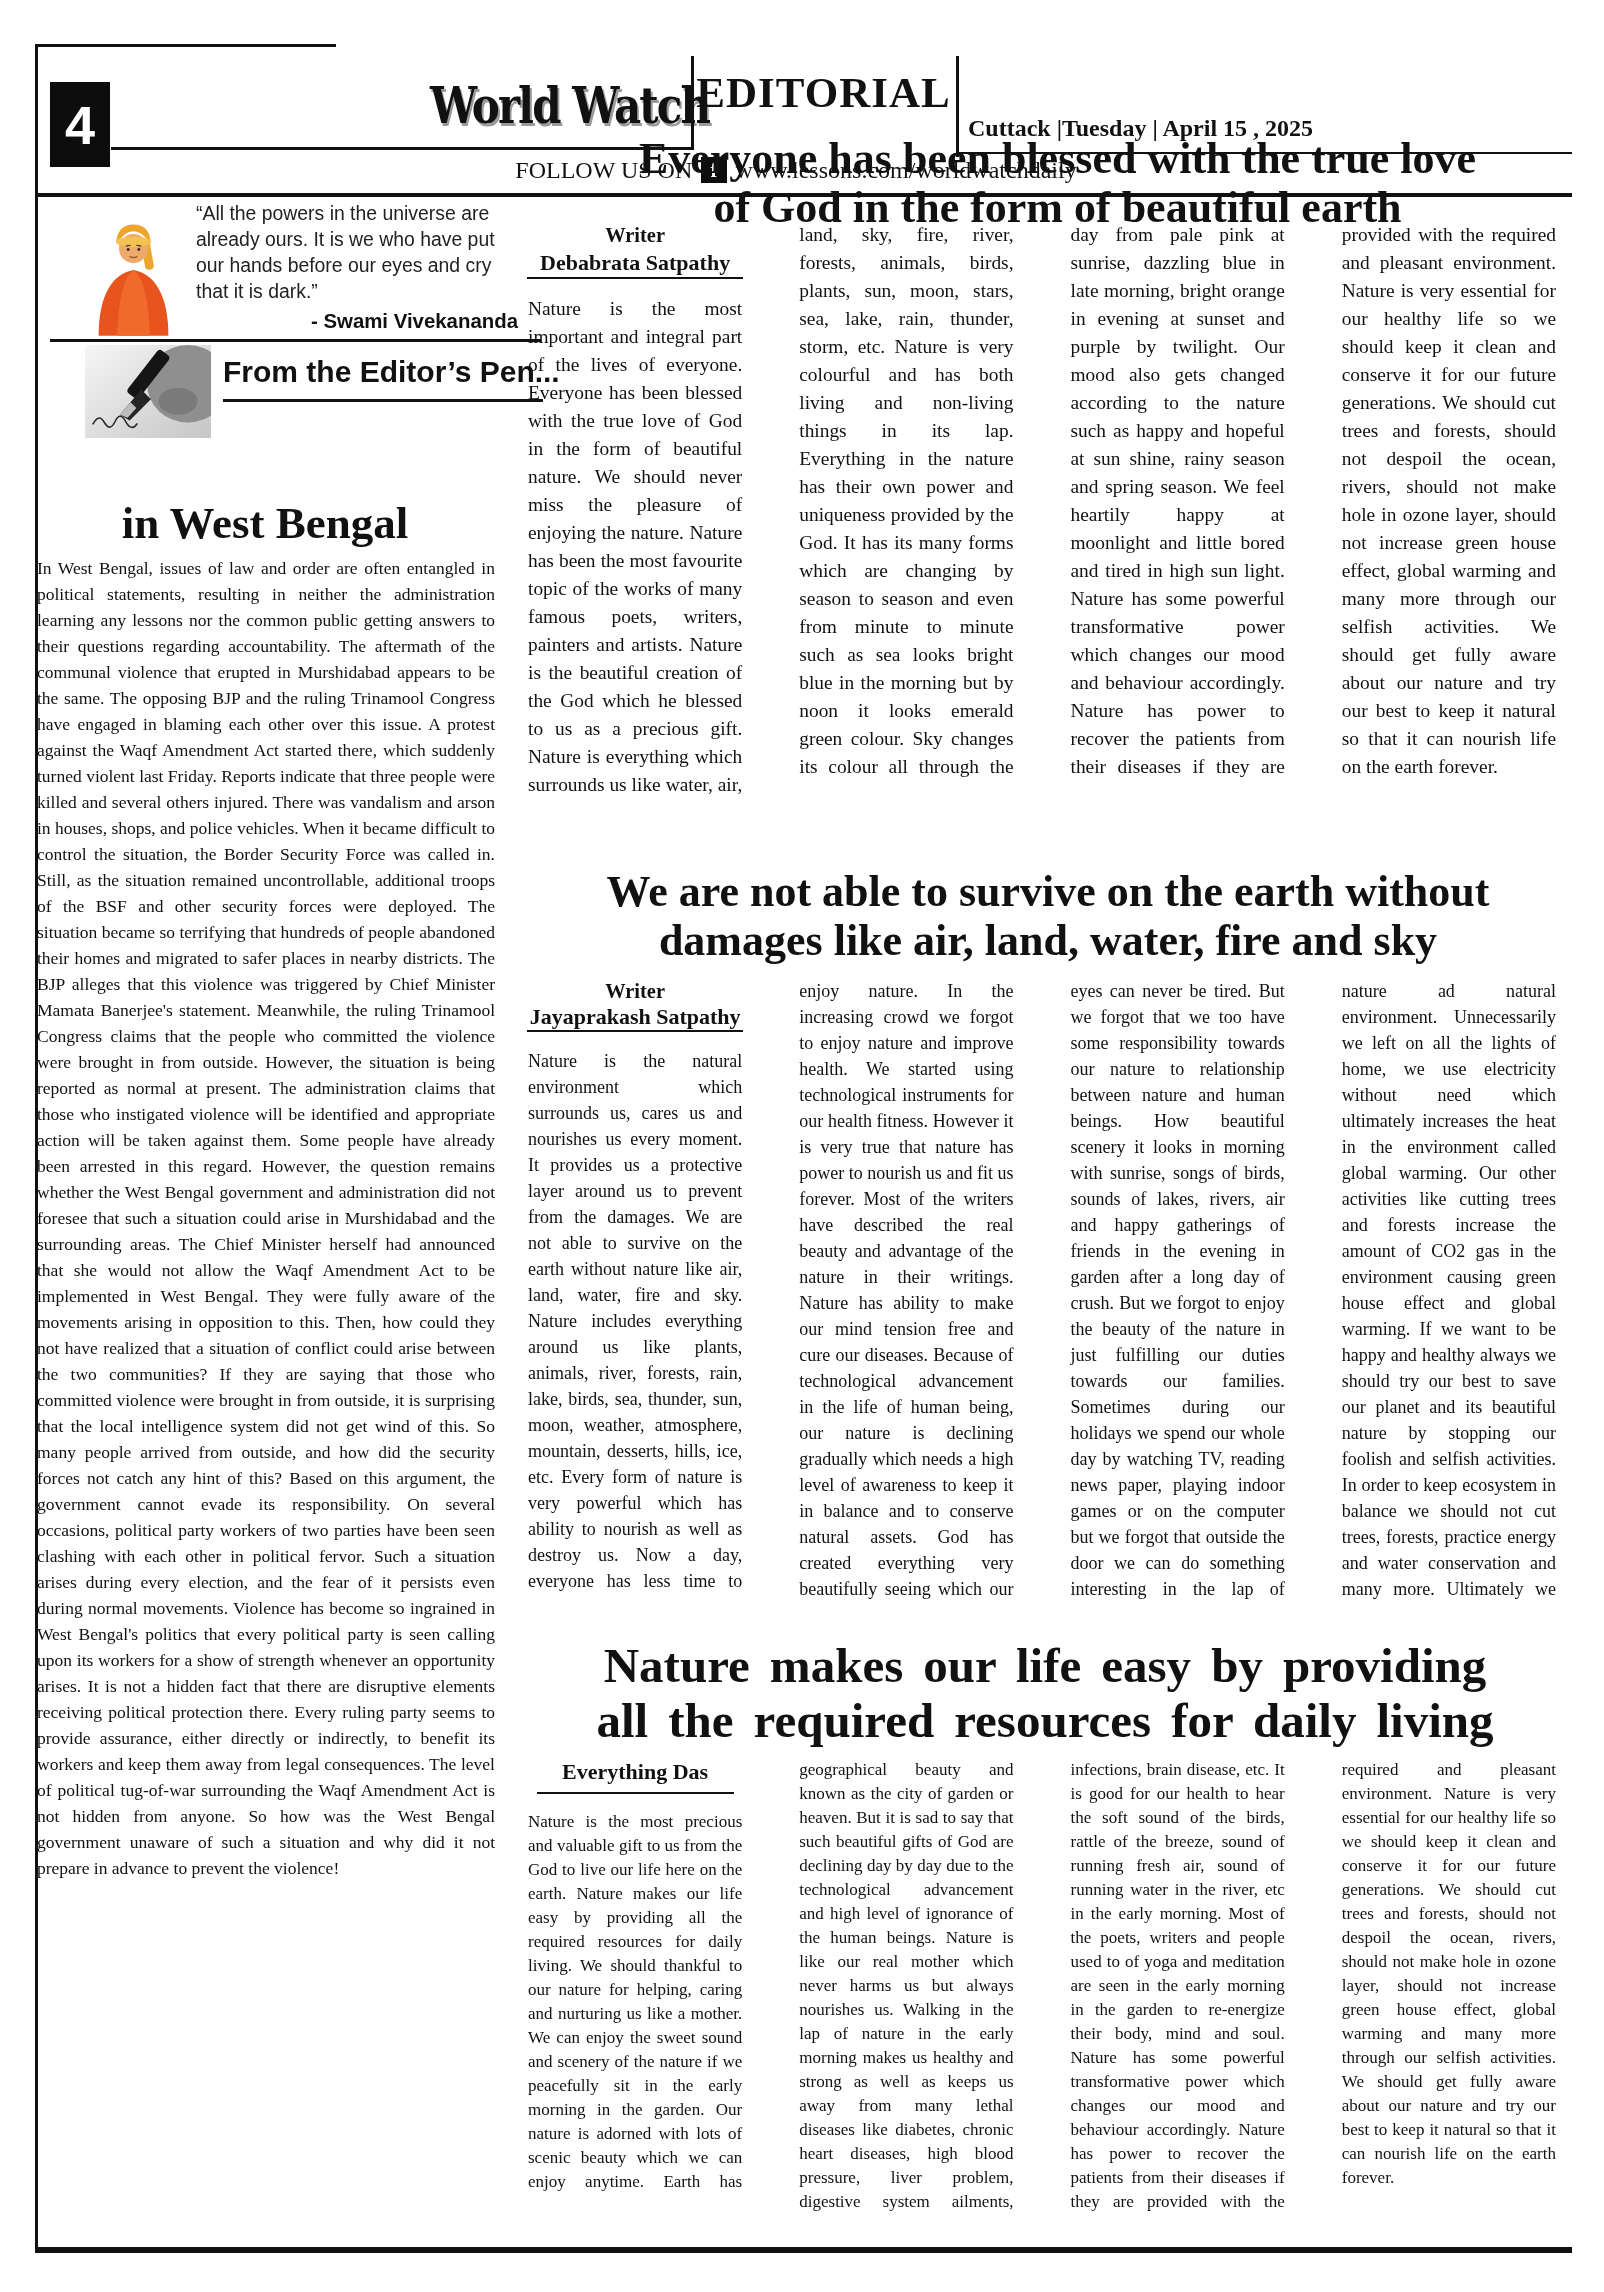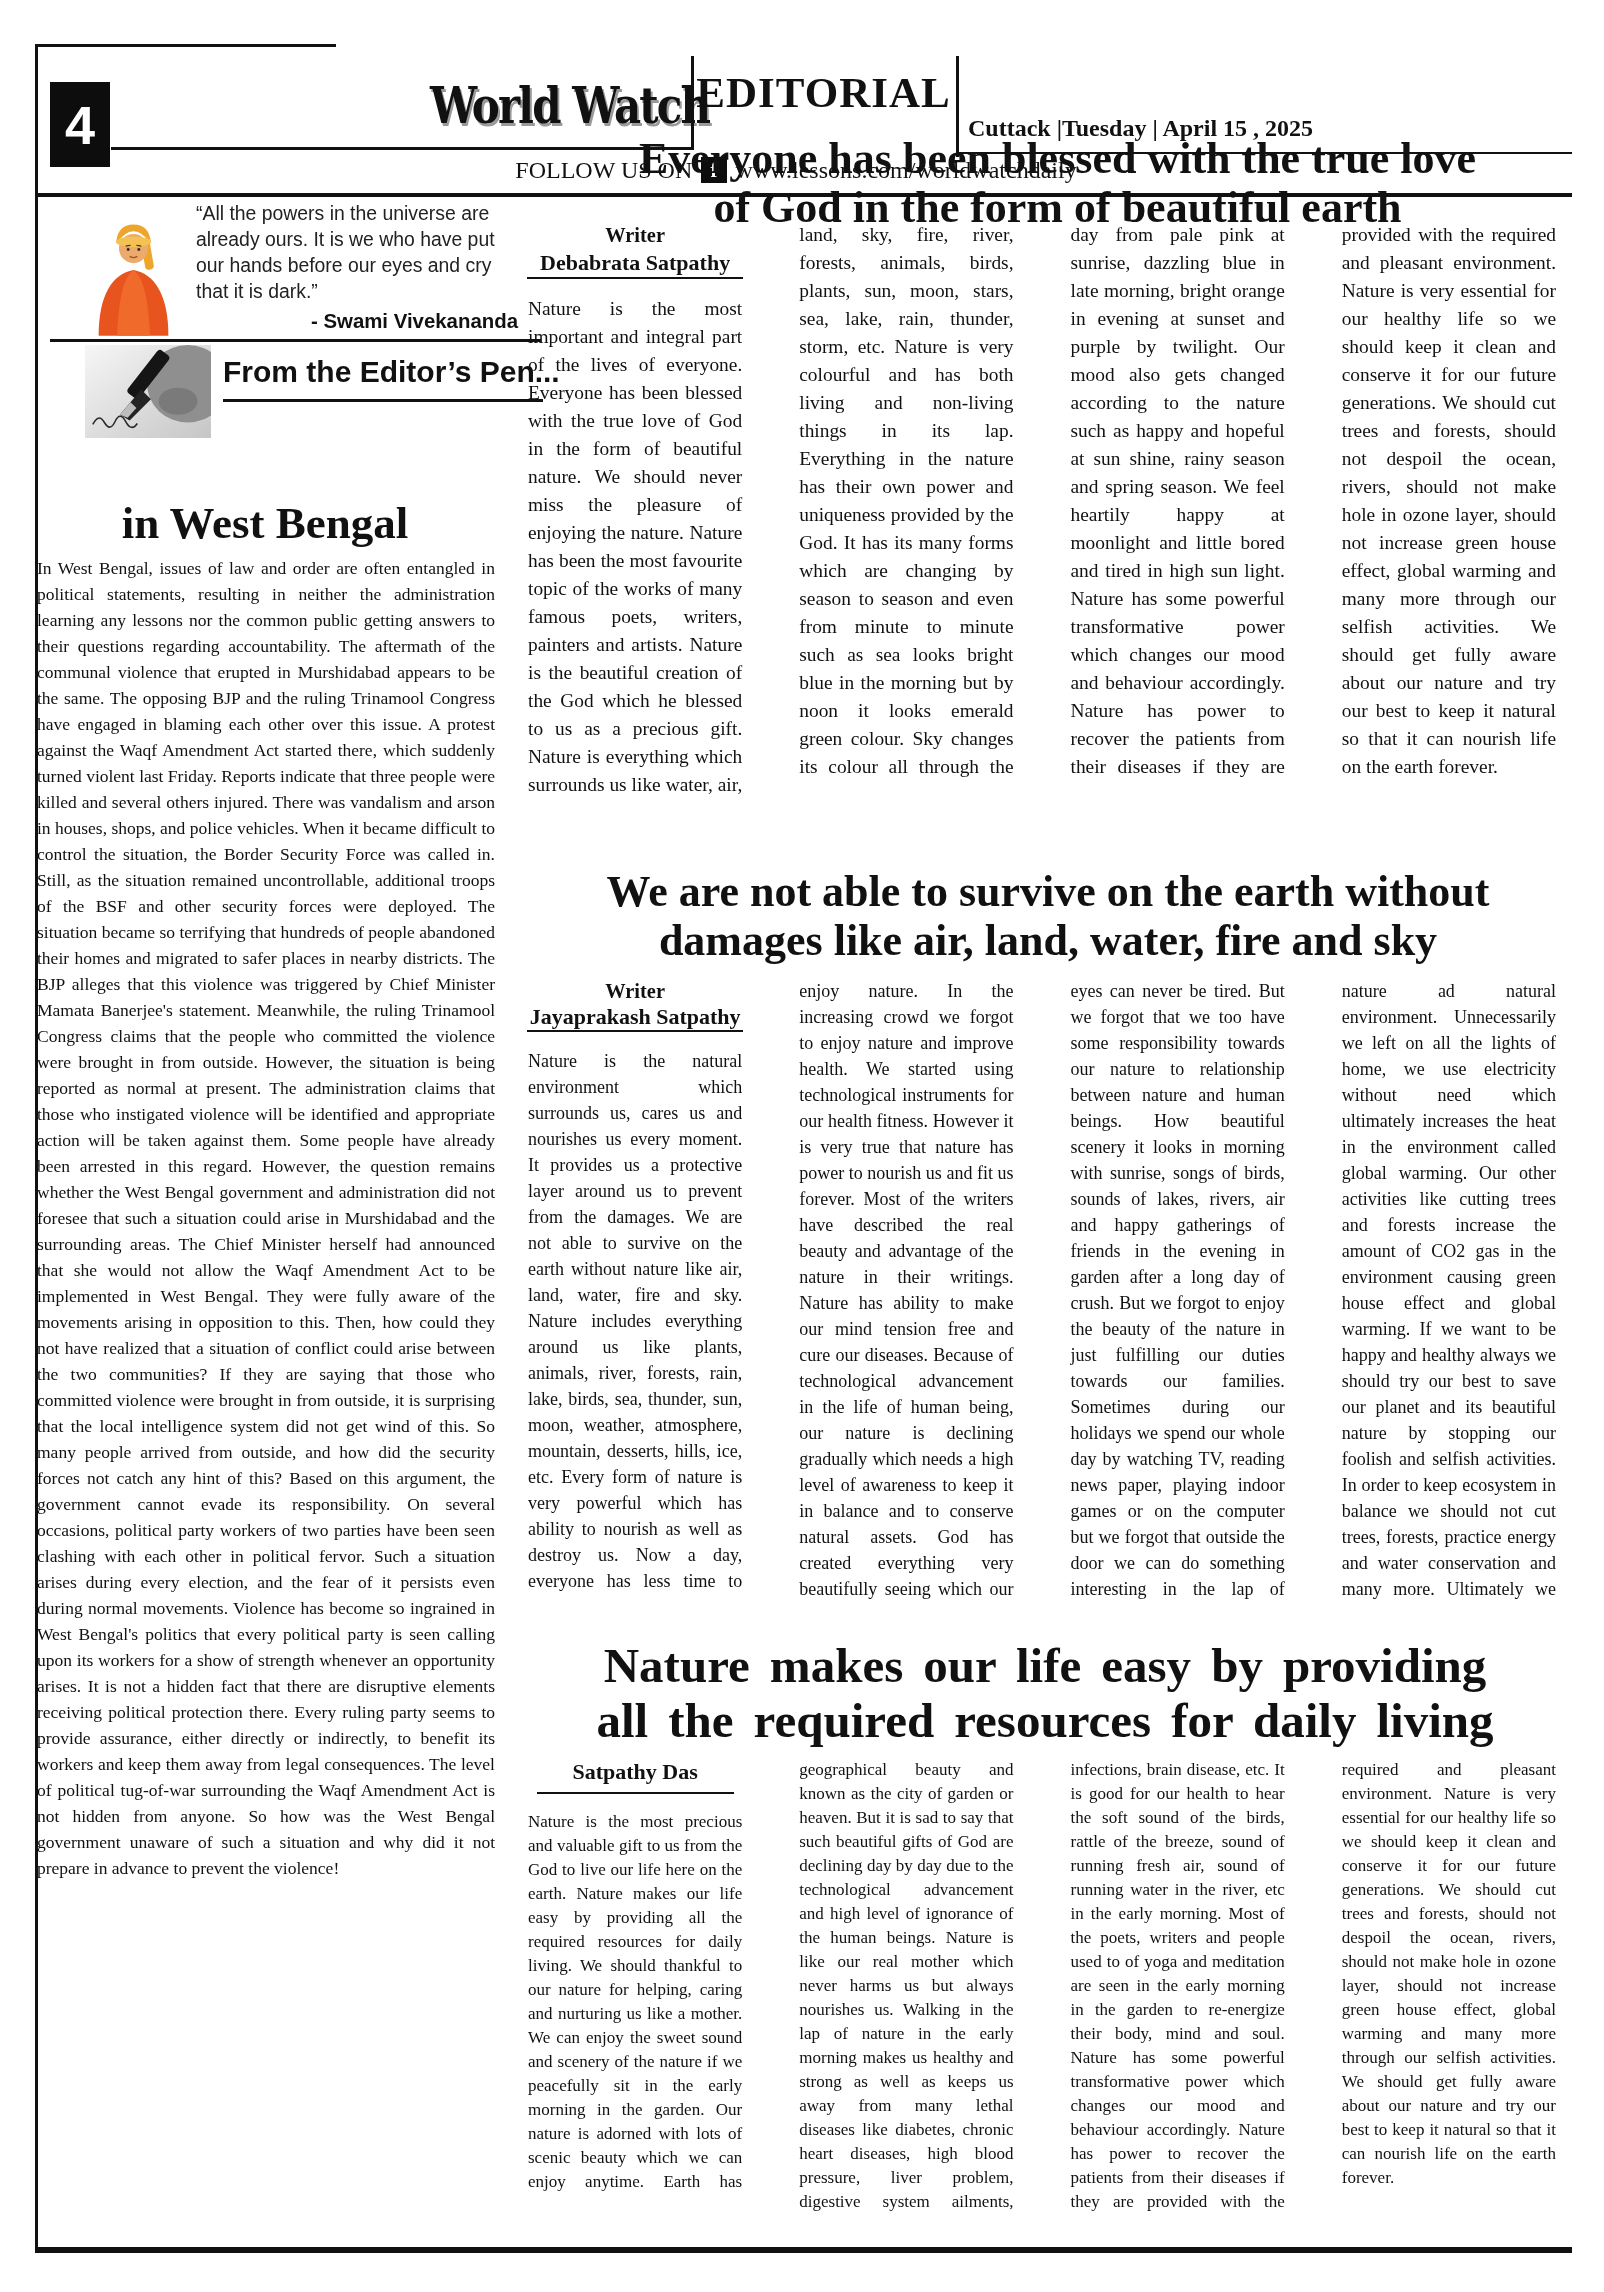--- a/index.html
+++ b/index.html
@@ -151,18 +151,18 @@
       <div class="writer-name">Jayaprakash Satpathy</div>
     </div>
     <p>Nature is the natural environment which surrounds us, cares us and nourishes us every moment. It provides us a protective layer around us to prevent from the damages. We are not able to survive on the earth without nature like air, land, water, fire and sky. Nature includes everything around us like plants, animals, river, forests, rain, lake, birds, sea, thunder, sun, moon, weather, atmosphere, mountain, desserts, hills, ice, etc. Every form of nature is very powerful which has ability to nourish as well as destroy us. Now a day, everyone has less time to enjoy nature. In the increasing crowd we forgot to enjoy nature and improve health. We started using technological instruments for our health fitness. However it is very true that nature has power to nourish us and fit us forever. Most of the writers have described the real beauty and advantage of the nature in their writings. Nature has ability to make our mind tension free and cure our diseases. Because of technological advancement in the life of human being, our nature is declining gradually which needs a high level of awareness to keep it in balance and to conserve natural assets. God has created everything very beautifully seeing which our eyes can never be tired. But we forgot that we too have some responsibility towards our nature to relationship between nature and human beings. How beautiful scenery it looks in morning with sunrise, songs of birds, sounds of lakes, rivers, air and happy gatherings of friends in the evening in garden after a long day of crush. But we forgot to enjoy the beauty of the nature in just fulfilling our duties towards our families. Sometimes during our holidays we spend our whole day by watching TV, reading news paper, playing indoor games or on the computer but we forgot that outside the door we can do something interesting in the lap of nature ad natural environment. Unnecessarily we left on all the lights of home, we use electricity without need which ultimately increases the heat in the environment called global warming. Our other activities like cutting trees and forests increase the amount of CO2 gas in the environment causing green house effect and global warming. If we want to be happy and healthy always we should try our best to save our planet and its beautiful nature by stopping our foolish and selfish activities. In order to keep ecosystem in balance we should not cut trees, forests, practice energy and water conservation and many more. Ultimately we are the real user of the nature so we should really take care of it.</p>
   </div>
 
   <div class="art-headline h3a">
     <span>Nature makes our life easy by providing</span><br>
     <span>all the required resources for daily living</span>
   </div>
   <div class="art-body b3">
-    <div class="author-only">Satpathy Das</div>
+    <div class="author-only">Everything Das</div>
     <p>Nature is the most precious and valuable gift to us from the God to live our life here on the earth. Nature makes our life easy by providing all the required resources for daily living. We should thankful to our nature for helping, caring and nurturing us like a mother. We can enjoy the sweet sound and scenery of the nature if we peacefully sit in the early morning in the garden. Our nature is adorned with lots of scenic beauty which we can enjoy anytime. Earth has geographical beauty and known as the city of garden or heaven. But it is sad to say that such beautiful gifts of God are declining day by day due to the technological advancement and high level of ignorance of the human beings. Nature is like our real mother which never harms us but always nourishes us. Walking in the lap of nature in the early morning makes us healthy and strong as well as keeps us away from many lethal diseases like diabetes, chronic heart diseases, high blood pressure, liver problem, digestive system ailments, infections, brain disease, etc. It is good for our health to hear the soft sound of the birds, rattle of the breeze, sound of running fresh air, sound of running water in the river, etc in the early morning. Most of the poets, writers and people used to of yoga and meditation are seen in the early morning in the garden to re-energize their body, mind and soul. Nature has some powerful transformative power which changes our mood and behaviour accordingly. Nature has power to recover the patients from their diseases if they are provided with the required and pleasant environment. Nature is very essential for our healthy life so we should keep it clean and conserve it for our future generations. We should cut trees and forests, should not despoil the ocean, rivers, should not make hole in ozone layer, should not increase green house effect, global warming and many more through our selfish activities. We should get fully aware about our nature and try our best to keep it natural so that it can nourish life on the earth forever.</p>
   </div>
 
 </div>
 
 
 </body></html>

